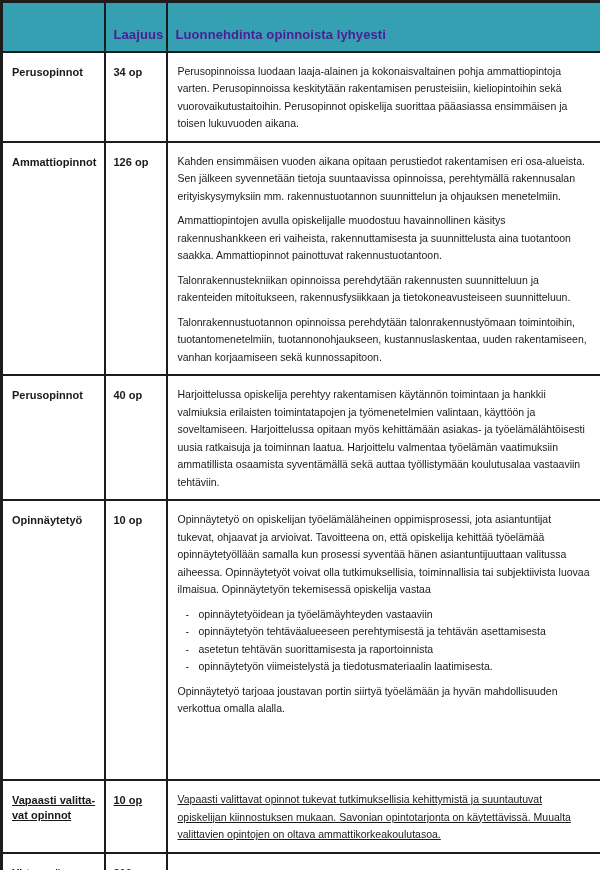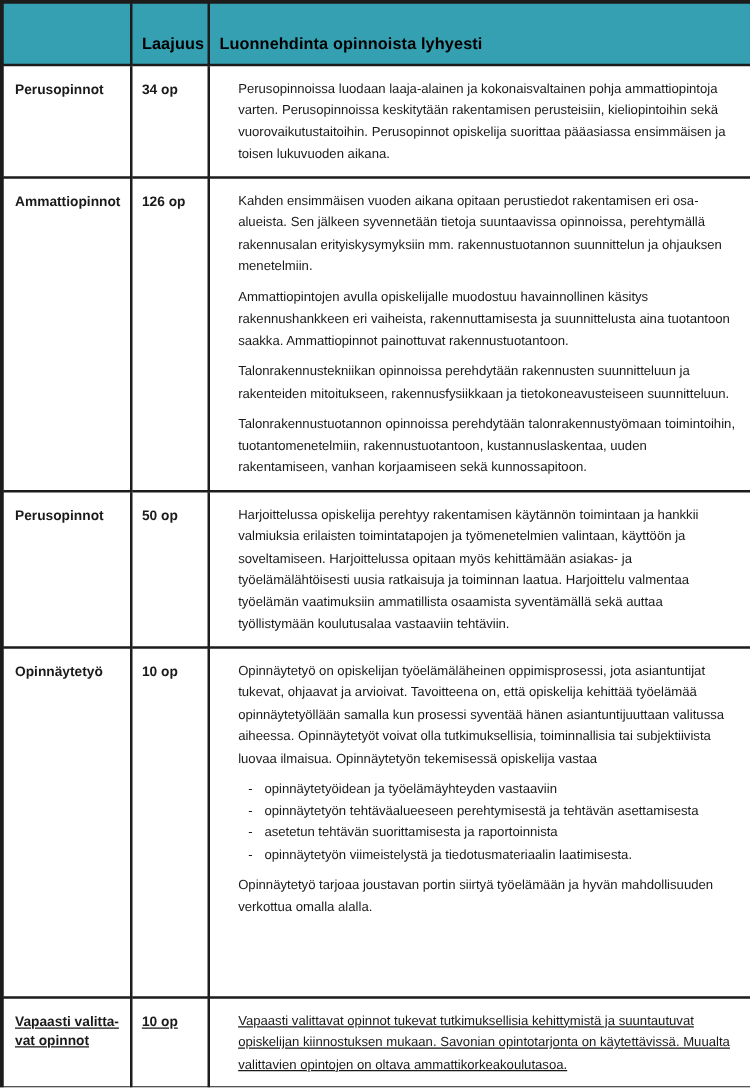--- a/index.html
+++ b/index.html
@@ -8,36 +8,36 @@
   table.study-table {
     width:600px; height:870px;
     border-collapse:collapse; table-layout:fixed;
     border:3px solid #1c1c1c;
   }
   col.c1 { width:103px; }
   col.c2 { width:62px;  }
   col.c3 { width:435px; }
   th, td { border:2px solid #1c1c1c; vertical-align:top; box-sizing:border-box; }
   thead th {
-    background:#35a0b2; color:#000000;
+    background:#35a0b2; color:#4c1d95;
     font-size:13px; font-weight:bold; text-align:left;
     vertical-align:bottom; padding:6px 6px 9px 8px;
     height:50px; letter-spacing:0.1px;
   }
   td.label-cell {
     font-weight:bold; font-size:11px; line-height:15px;
     padding:12px 4px 8px 9px; white-space:pre-line;
   }
   td.credits-cell {
     font-weight:bold; font-size:11px; line-height:15px;
     padding:12px 4px 25px 8px;
   }
   td.desc-cell {
     font-size:10.5px; line-height:17.5px;
-    padding:10px 10px 8px 23px;
+    padding:10px 10px 8px 10px;
     margin-top:24px;
   }
   td.desc-cell p { margin:0 0 7px 0; }
   td.desc-cell p:last-child { margin-bottom:0; }
   .bullet-list { margin:0 0 7px 0; }
   .bullet-row { display:flex; padding-left:8px; }
   .bullet-dash { flex:none; width:13px; }
   tr.r1 { height:83px; }
   tr.r2 { height:202px; }
   tr.r3 { height:125px; }
@@ -70,26 +70,26 @@
           <p>Perusopinnoissa luodaan laaja-alainen ja kokonaisvaltainen pohja ammattiopintoja varten. Perusopinnoissa keskitytään rakentamisen perusteisiin, kieliopintoihin sekä vuorovaikutustaitoihin. Perusopinnot opiskelija suorittaa pääasiassa ensimmäisen ja toisen lukuvuoden aikana.</p>
         </td>
       </tr>
       <tr class="r2">
         <td class="label-cell">Ammattiopinnot</td>
         <td class="credits-cell">126 op</td>
         <td class="desc-cell">
           <p>Kahden ensimmäisen vuoden aikana opitaan perustiedot rakentamisen eri osa-alueista. Sen jälkeen syvennetään tietoja suuntaavissa opinnoissa, perehtymällä rakennusalan erityiskysymyksiin mm. rakennustuotannon suunnittelun ja ohjauksen menetelmiin.</p>
           <p>Ammattiopintojen avulla opiskelijalle muodostuu havainnollinen käsitys rakennushankkeen eri vaiheista, rakennuttamisesta ja suunnittelusta aina tuotantoon saakka. Ammattiopinnot painottuvat rakennustuotantoon.</p>
           <p>Talonrakennustekniikan opinnoissa perehdytään rakennusten suunnitteluun ja rakenteiden mitoitukseen, rakennusfysiikkaan ja tietokoneavusteiseen suunnitteluun.</p>
-          <p>Talonrakennustuotannon opinnoissa perehdytään talonrakennustyömaan toimintoihin, tuotantomenetelmiin, rakennustuotantoon, kustannuslaskentaa, uuden rakentamiseen, vanhan korjaamiseen sekä kunnossapitoon.</p>
+          <p>Talonrakennustuotannon opinnoissa perehdytään talonrakennustyömaan toimintoihin, tuotantomenetelmiin, tuotannonohjaukseen, kustannuslaskentaa, uuden rakentamiseen, vanhan korjaamiseen sekä kunnossapitoon.</p>
         </td>
       </tr>
       <tr class="r3">
         <td class="label-cell">Perusopinnot</td>
-        <td class="credits-cell">50 op</td>
+        <td class="credits-cell">40 op</td>
         <td class="desc-cell">
           <p>Harjoittelussa opiskelija perehtyy rakentamisen käytännön toimintaan ja hankkii valmiuksia erilaisten toimintatapojen ja työmenetelmien valintaan, käyttöön ja soveltamiseen.  Harjoittelussa opitaan myös kehittämään asiakas- ja työelämälähtöisesti uusia ratkaisuja ja toiminnan laatua.  Harjoittelu valmentaa työelämän vaatimuksiin ammatillista osaamista syventämällä sekä auttaa työllistymään koulutusalaa vastaaviin tehtäviin.</p>
         </td>
       </tr>
       <tr class="r4">
         <td class="label-cell">Opinnäytetyö</td>
         <td class="credits-cell">10 op</td>
         <td class="desc-cell">
           <p>Opinnäytetyö on opiskelijan työelämäläheinen oppimisprosessi, jota asiantuntijat tukevat, ohjaavat ja arvioivat. Tavoitteena on, että opiskelija kehittää työelämää opinnäytetyöllään samalla kun prosessi syventää hänen asiantuntijuuttaan valitussa aiheessa.  Opinnäytetyöt voivat olla tutkimuksellisia, toiminnallisia tai subjektiivista luovaa ilmaisua. Opinnäytetyön tekemisessä opiskelija vastaa</p>
           <div class="bullet-list">

